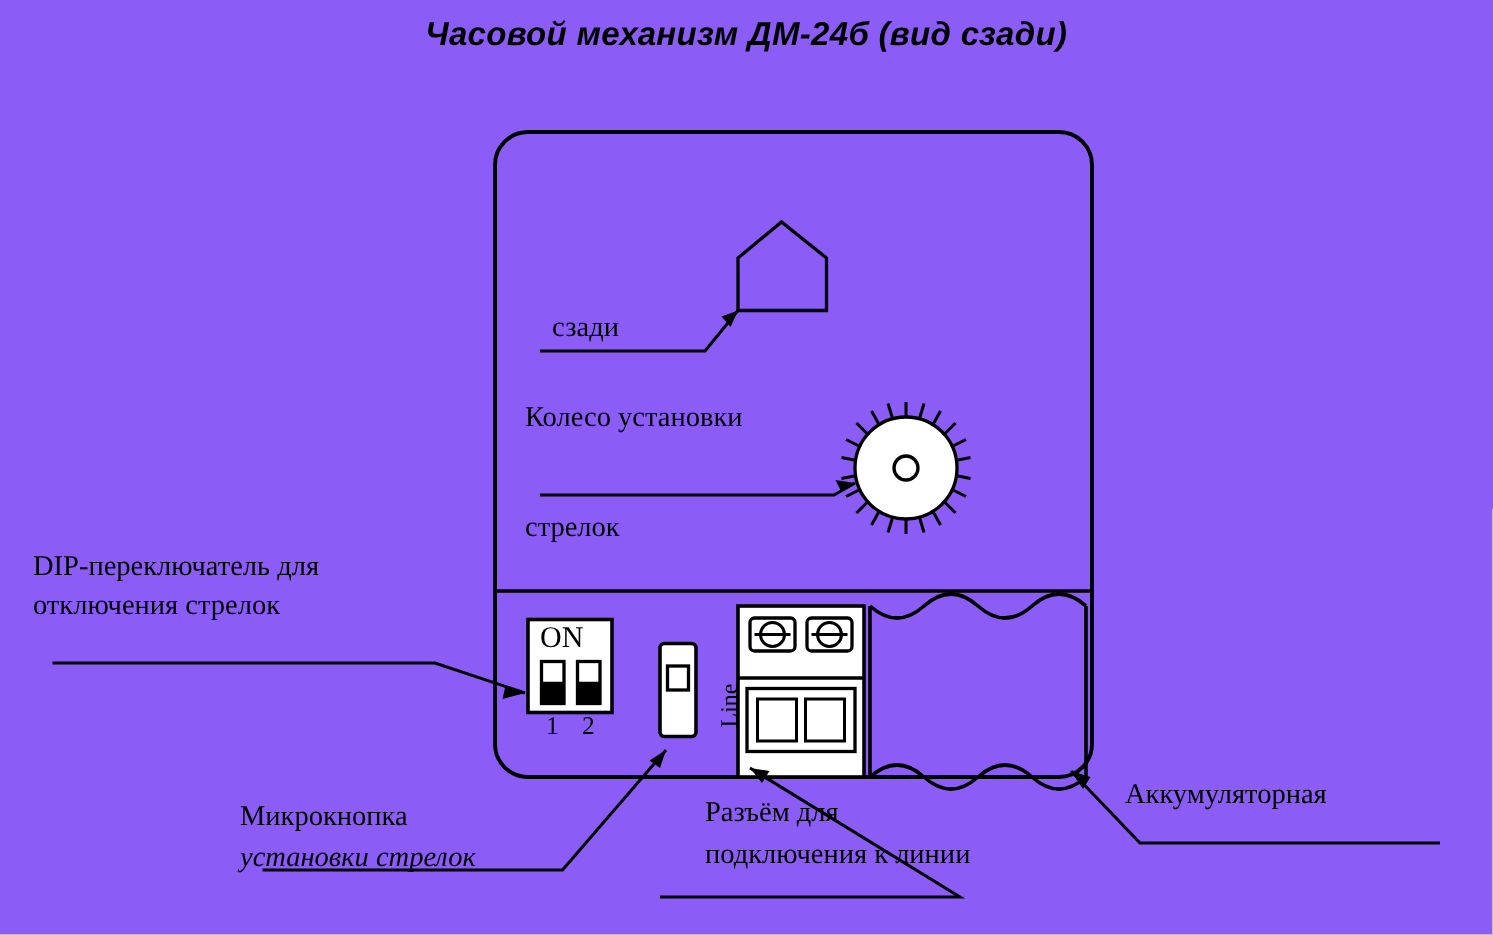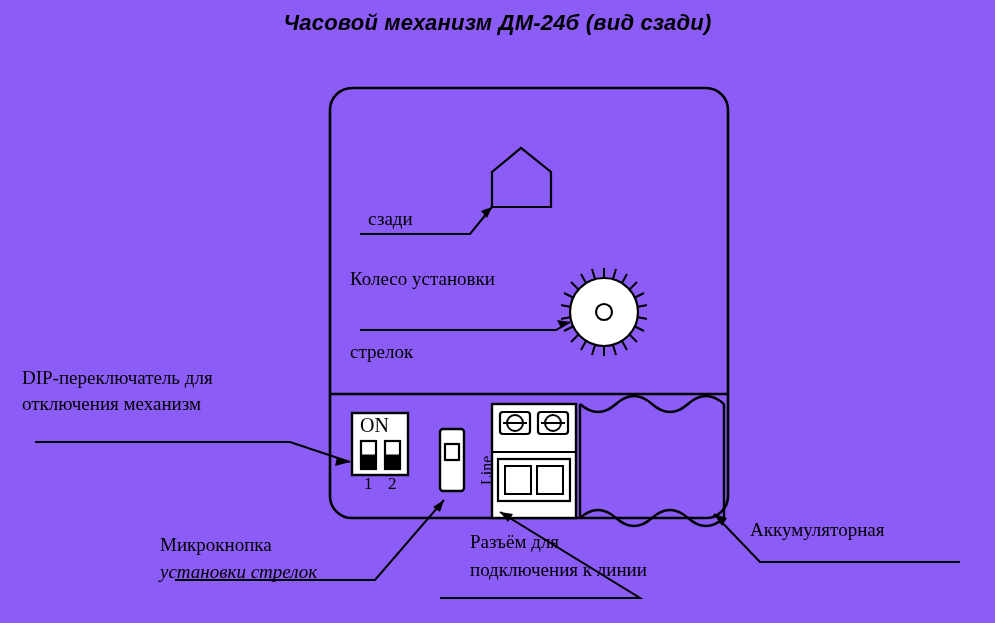--- a/index.html
+++ b/index.html
@@ -188,21 +188,21 @@
       <polygon points="714,514 722,526 727,518" fill="#000000" stroke="none"></polygon>
     </g>
   </svg>
 
   <div class="lbl" style="left:368px; top:207px;">сзади</div>
 
   <div class="lbl center" style="left:350px; top:267px; width:218px;">Колесо установки</div>
   <div class="lbl center" style="left:350px; top:296px; width:218px;margin-top:44px;">стрелок</div>
 
   <div class="lbl center" style="left:22px; top:366px; width:278px;">DIP-переключатель для</div>
-  <div class="lbl center" style="left:22px; top:392px; width:278px;">отключения механизм</div>
+  <div class="lbl center" style="left:22px; top:392px; width:278px;">отключения стрелок</div>
 
   <div class="lbl center" style="left:160px; top:533px; width:225px;">Микрокнопка</div>
   <div class="lbl center" style="left:160px; top:560px; width:225px;font-style:italic;">установки стрелок</div>
 
   <div class="lbl center" style="left:470px; top:530px; width:250px;">Разъём для</div>
   <div class="lbl center" style="left:750px; top:518px; width:240px;">Аккумуляторная</div>
 
   <div class="lbl center" style="left:470px; top:558px; width:250px;">подключения к линии</div>
 
   <div class="mono-on" style="left:360px; top:414px;">ON</div>

